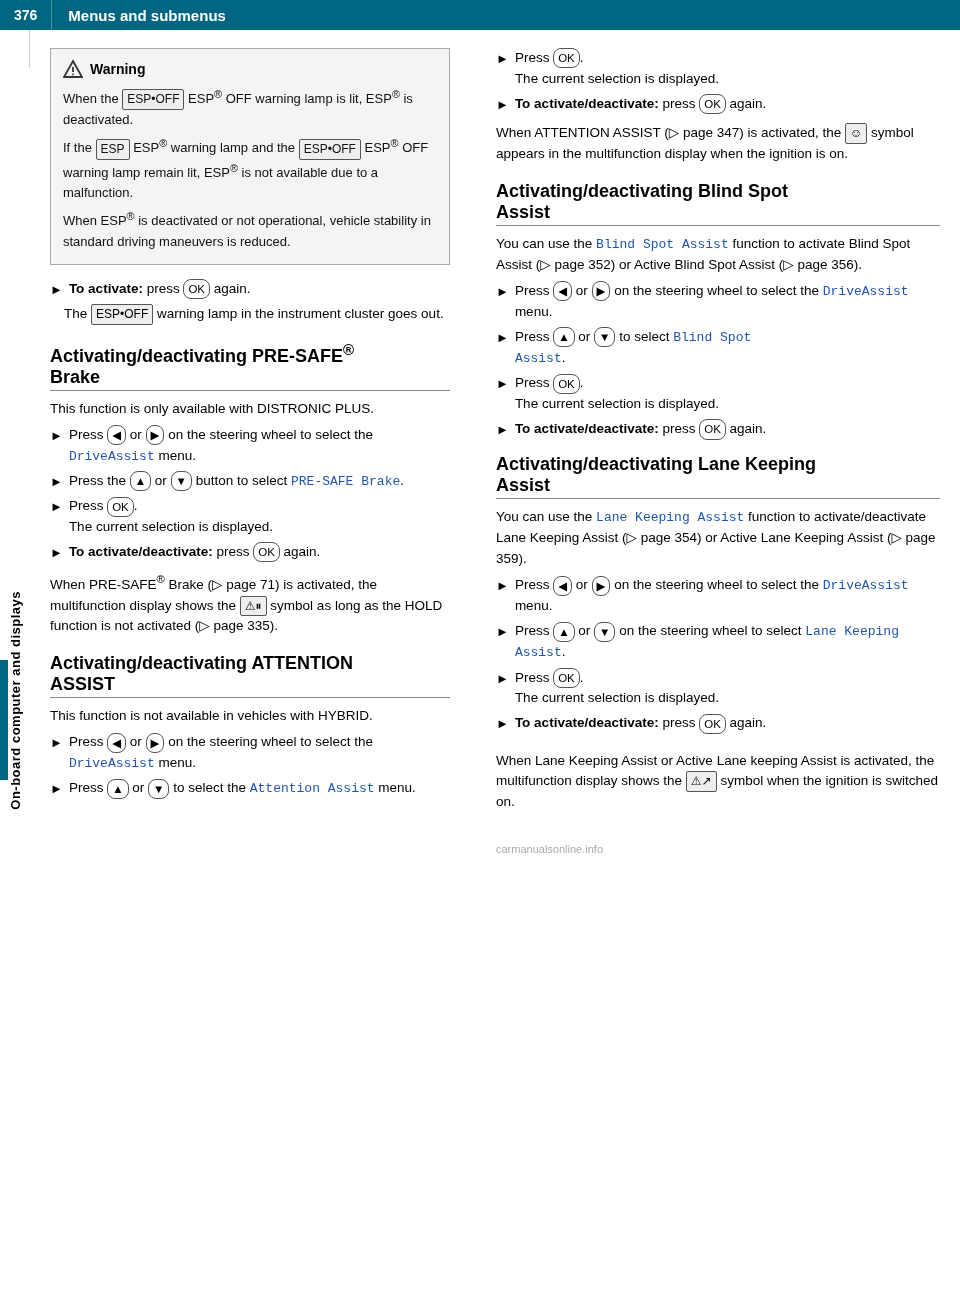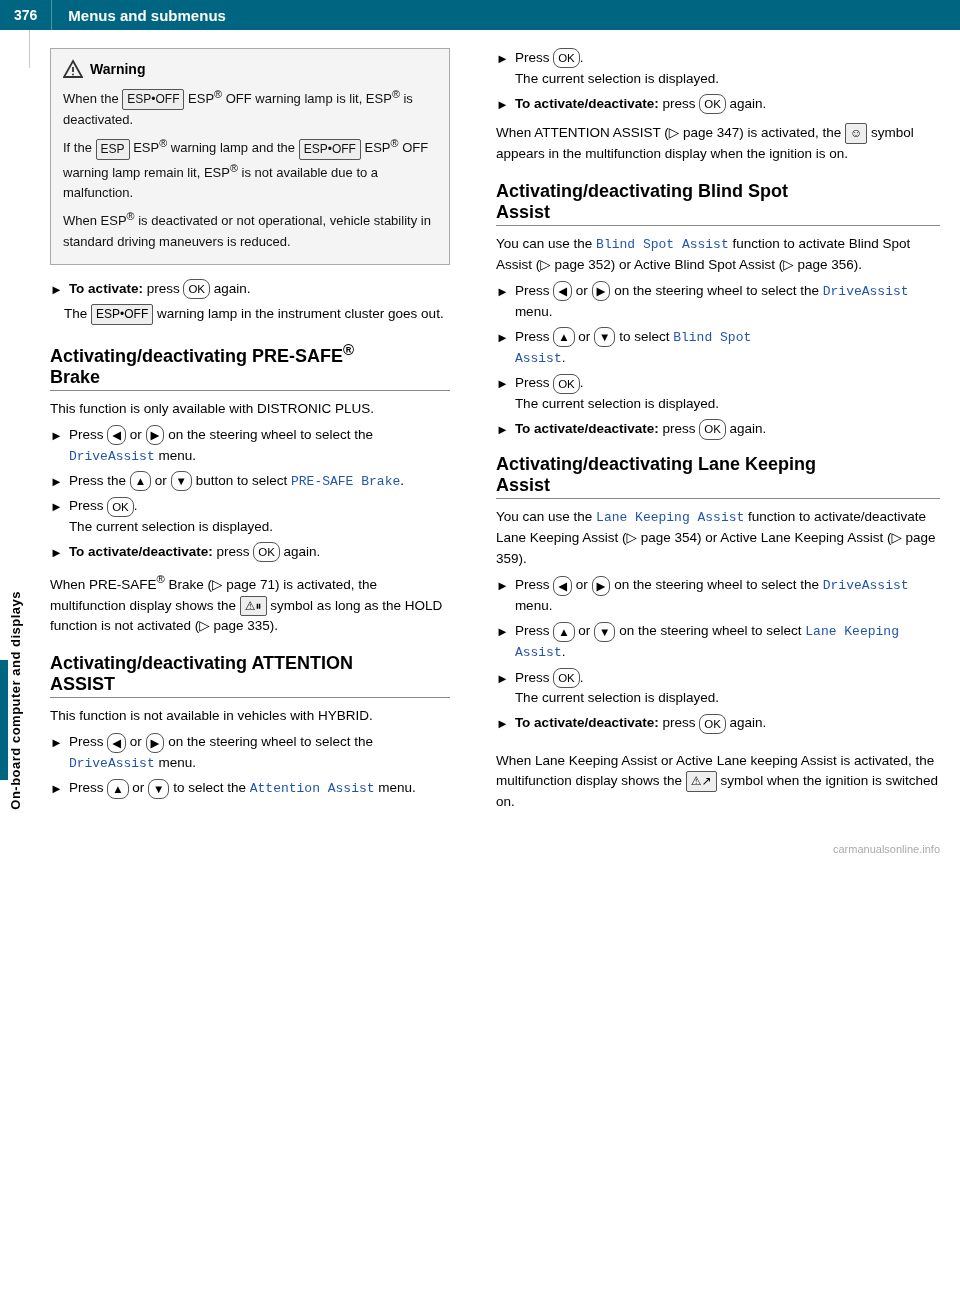--- a/index.html
+++ b/index.html
@@ -408,16 +408,16 @@
         <span class="step-arrow">►</span>
         <span class="step-content">
           <span class="bold-label">To activate/deactivate:</span> press <span class="key-btn">OK</span> again.
         </span>
       </div>
 
       <p class="body-text" style="margin-top:16px;">
         When Lane Keeping Assist or Active Lane keeping Assist is activated, the multifunction display shows the <span class="symbol-box">⚠↗</span> symbol when the ignition is switched on.
       </p>
 
-      <div style="margin-top:30px; text-align:right; color:#aaa; font-size:11px;">carmanualsonline.info</div>
+      <div style="margin-top:30px; text-align:left; color:#aaa; font-size:11px;">carmanualsonline.info</div>
     </div>
   </div>
 </div>
 
 </body></html>

